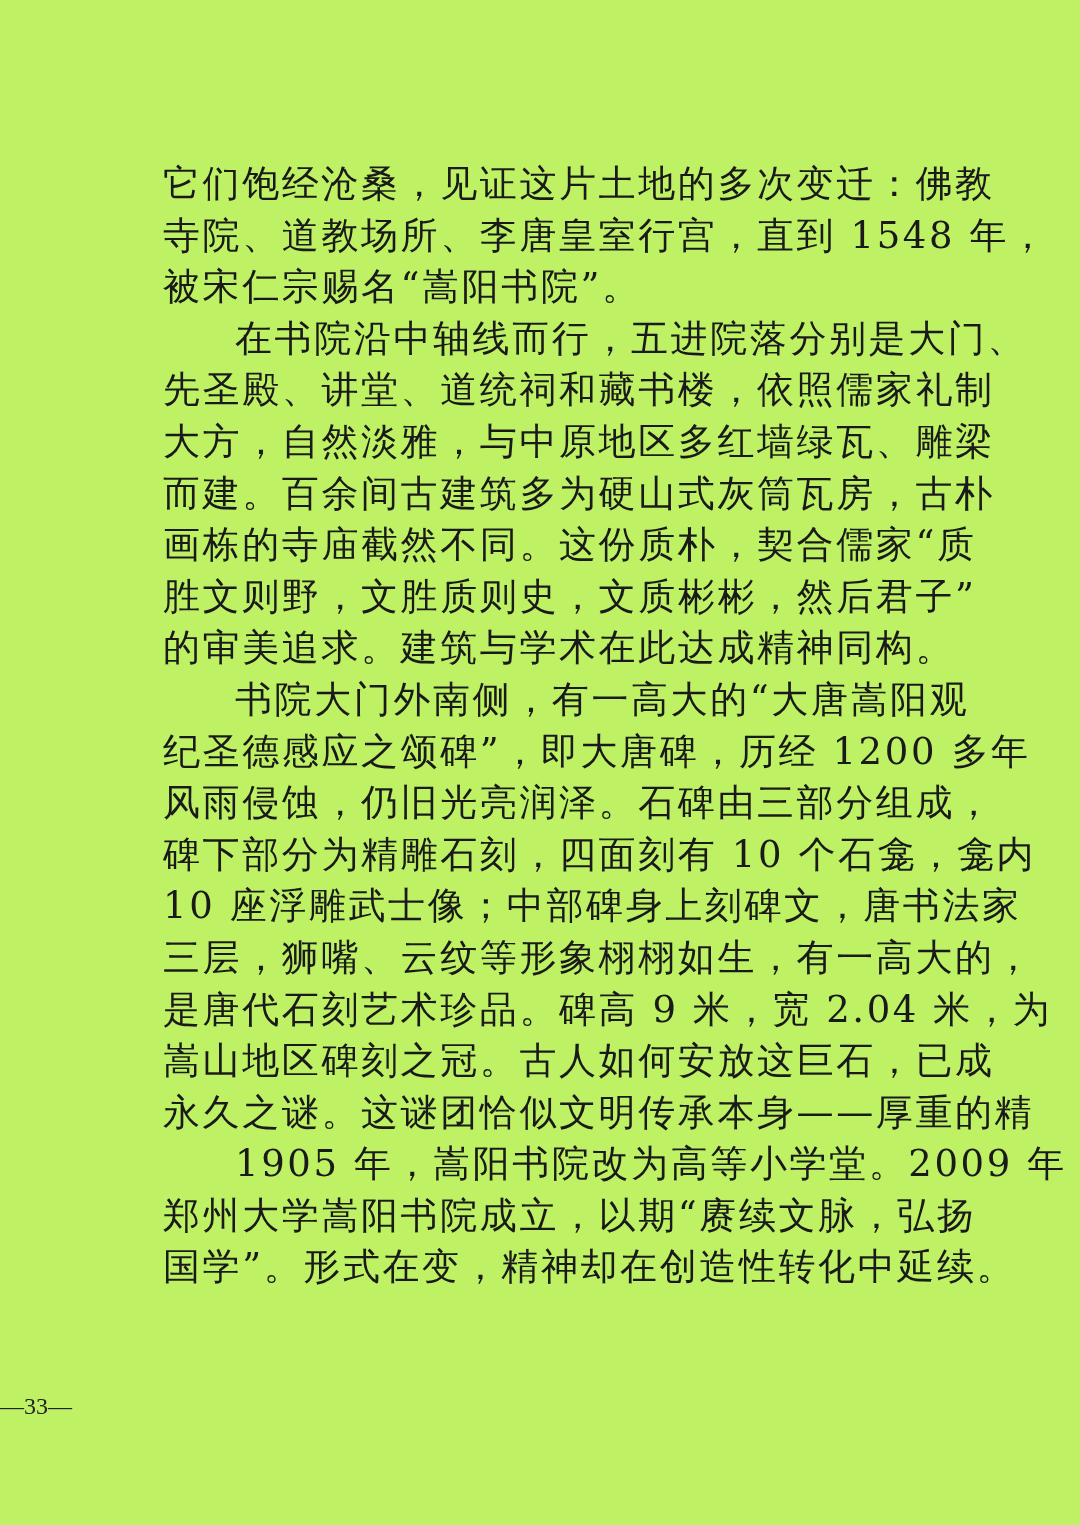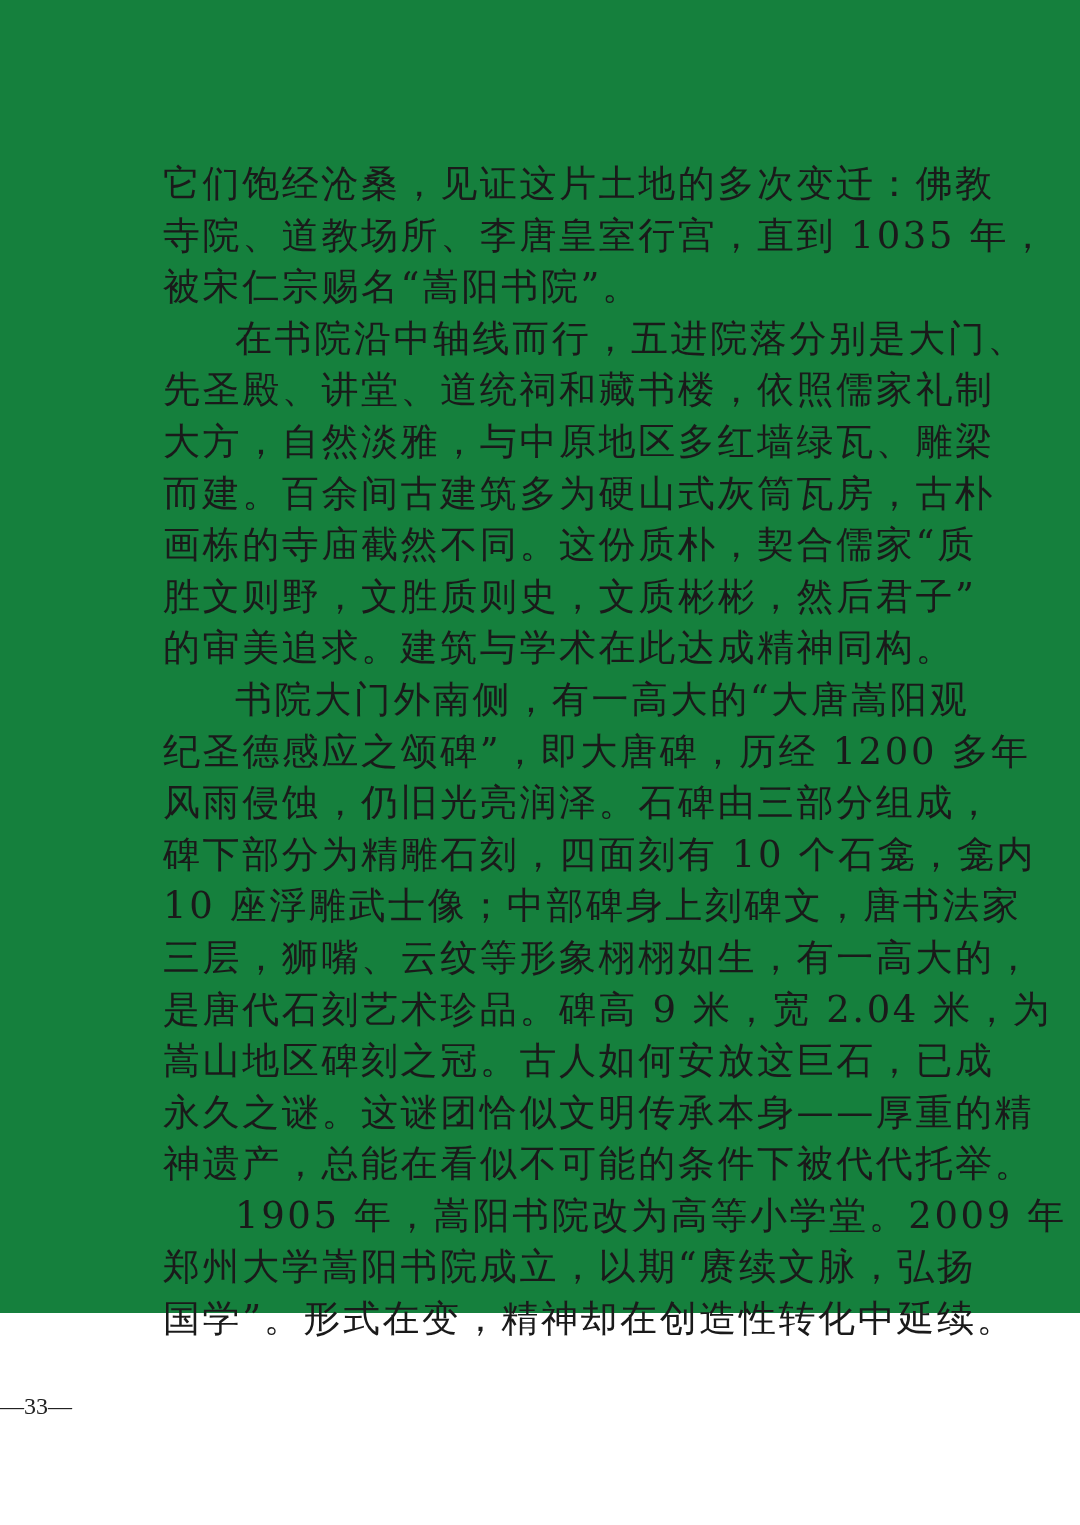--- a/index.html
+++ b/index.html
@@ -13,22 +13,22 @@
       position: relative;
       overflow: hidden;
       font-family: "DejaVu Serif", "Liberation Serif", serif;
       color: #1a1a1a;
     }
     .page {
       position: absolute;
       left: 0;
       top: 0;
       width: 1080px;
-      height: 1313px;
-      background: #15803d;
+      height: 1525px;
+      background: #bef264;
     }
     .body-text {
       position: absolute;
       left: 163px;
       top: 158px;
       width: 760px;
     }
     .line {
       display: block;
       height: 51.6px;
@@ -60,21 +60,21 @@
     }
   </style>
 </head>
 <body>
 
 <div class="page">
   <div class="body-text">
 
     <div>
       <span class="line">它们饱经沧桑，见证这片土地的多次变迁：佛教</span>
-      <span class="line">寺院、道教场所、李唐皇室行宫，直到 1035 年，</span>
+      <span class="line">寺院、道教场所、李唐皇室行宫，直到 1548 年，</span>
       <span class="line last">被宋仁宗赐名“嵩阳书院”。</span>
     </div>
 
     <div>
       <span class="line indent">在书院沿中轴线而行，五进院落分别是大门、</span>
       <span class="line">先圣殿、讲堂、道统祠和藏书楼，依照儒家礼制</span>
       <span class="line">大方，自然淡雅，与中原地区多红墙绿瓦、雕梁</span>
       <span class="line">而建。百余间古建筑多为硬山式灰筒瓦房，古朴</span>
       <span class="line">画栋的寺庙截然不同。这份质朴，契合儒家“质</span>
       <span class="line">胜文则野，文胜质则史，文质彬彬，然后君子”</span>
@@ -84,21 +84,20 @@
     <div>
       <span class="line indent">书院大门外南侧，有一高大的“大唐嵩阳观</span>
       <span class="line">纪圣德感应之颂碑”，即大唐碑，历经 1200 多年</span>
       <span class="line">风雨侵蚀，仍旧光亮润泽。石碑由三部分组成，</span>
       <span class="line">碑下部分为精雕石刻，四面刻有 10 个石龛，龛内</span>
       <span class="line">10 座浮雕武士像；中部碑身上刻碑文，唐书法家</span>
       <span class="line">三层，狮嘴、云纹等形象栩栩如生，有一高大的，</span>
       <span class="line">是唐代石刻艺术珍品。碑高 9 米，宽 2.04 米，为</span>
       <span class="line">嵩山地区碑刻之冠。古人如何安放这巨石，已成</span>
       <span class="line">永久之谜。这谜团恰似文明传承本身——厚重的精</span>
-      <span class="line last">神遗产，总能在看似不可能的条件下被代代托举。</span>
     </div>
 
     <div>
       <span class="line indent">1905 年，嵩阳书院改为高等小学堂。2009 年，</span>
       <span class="line">郑州大学嵩阳书院成立，以期“赓续文脉，弘扬</span>
       <span class="line last">国学”。形式在变，精神却在创造性转化中延续。</span>
     </div>
 
   </div>
 

